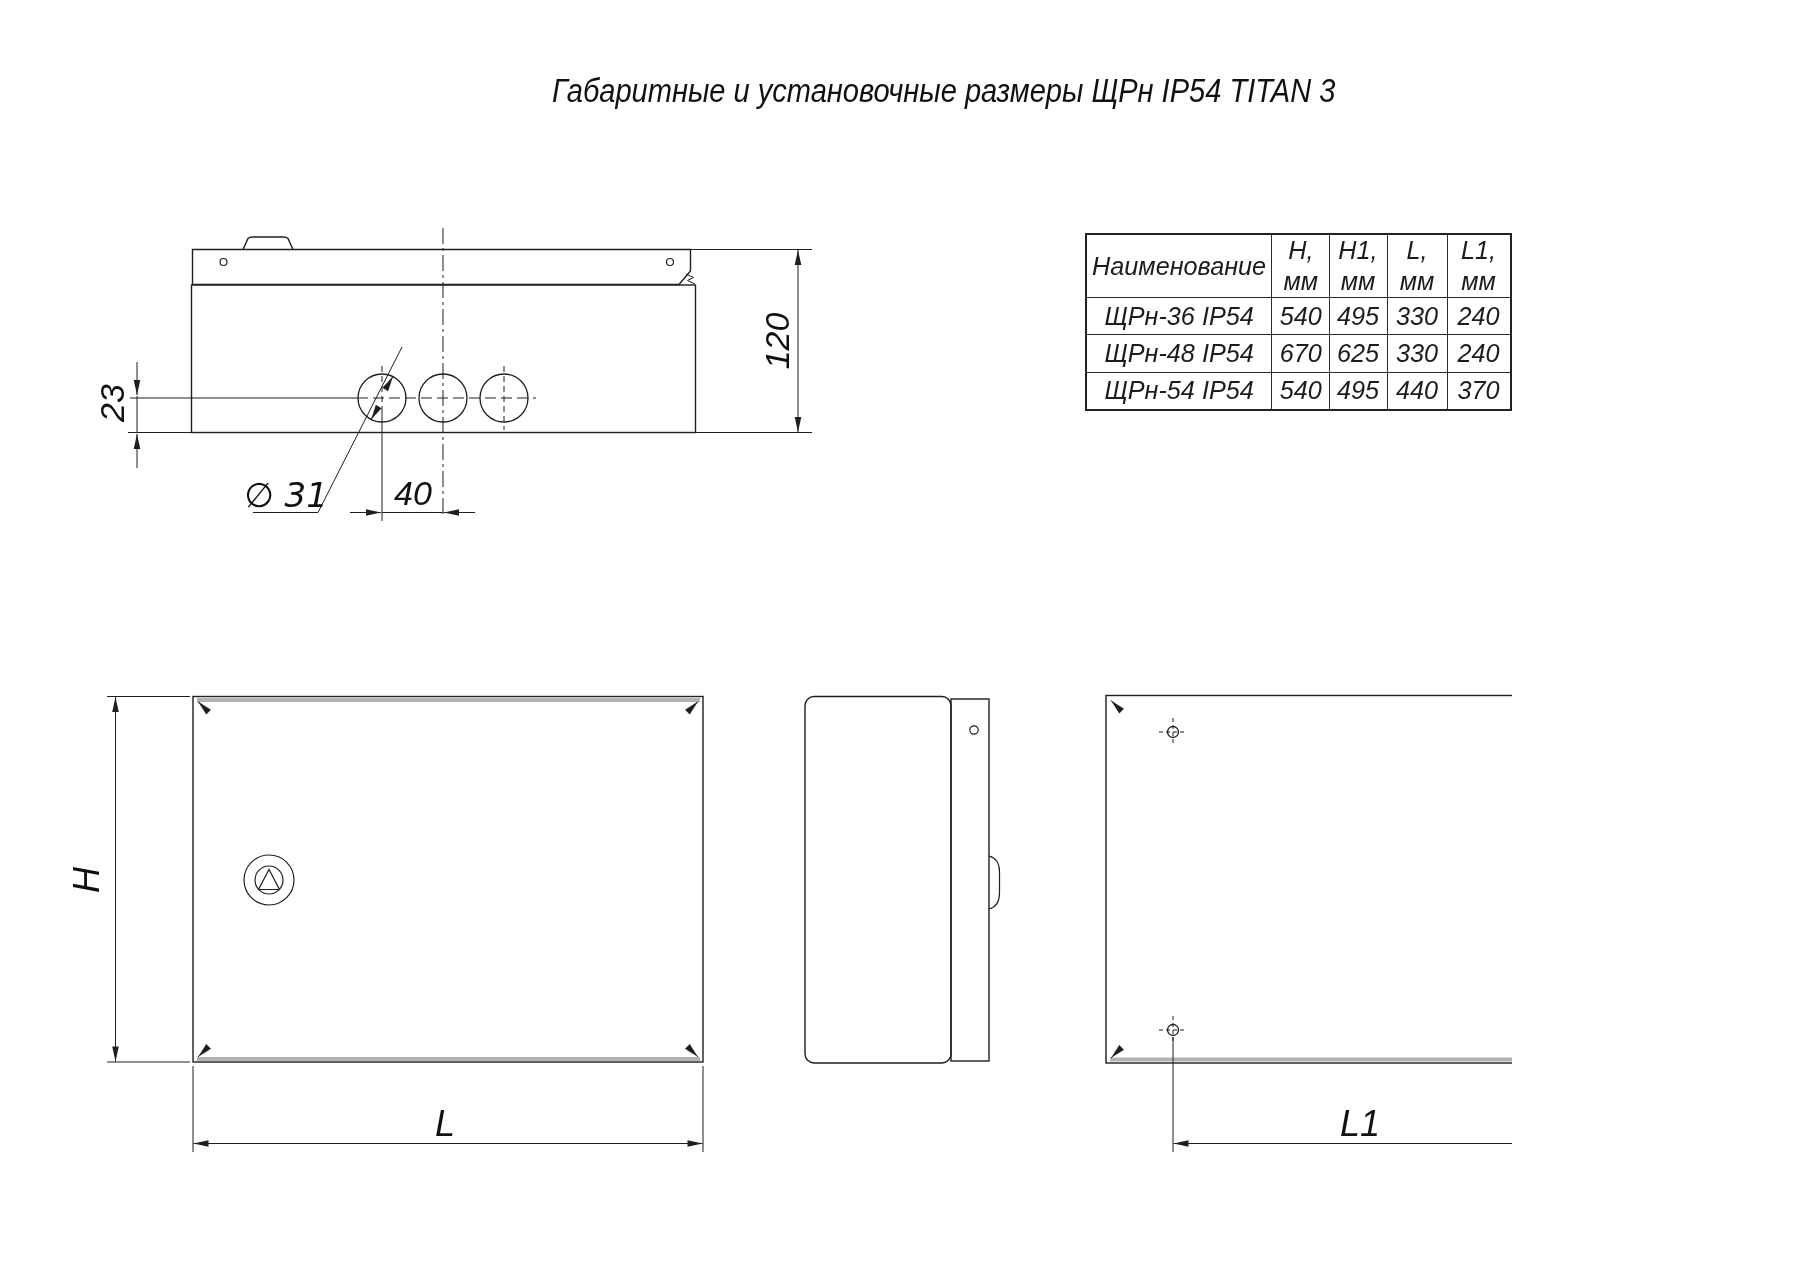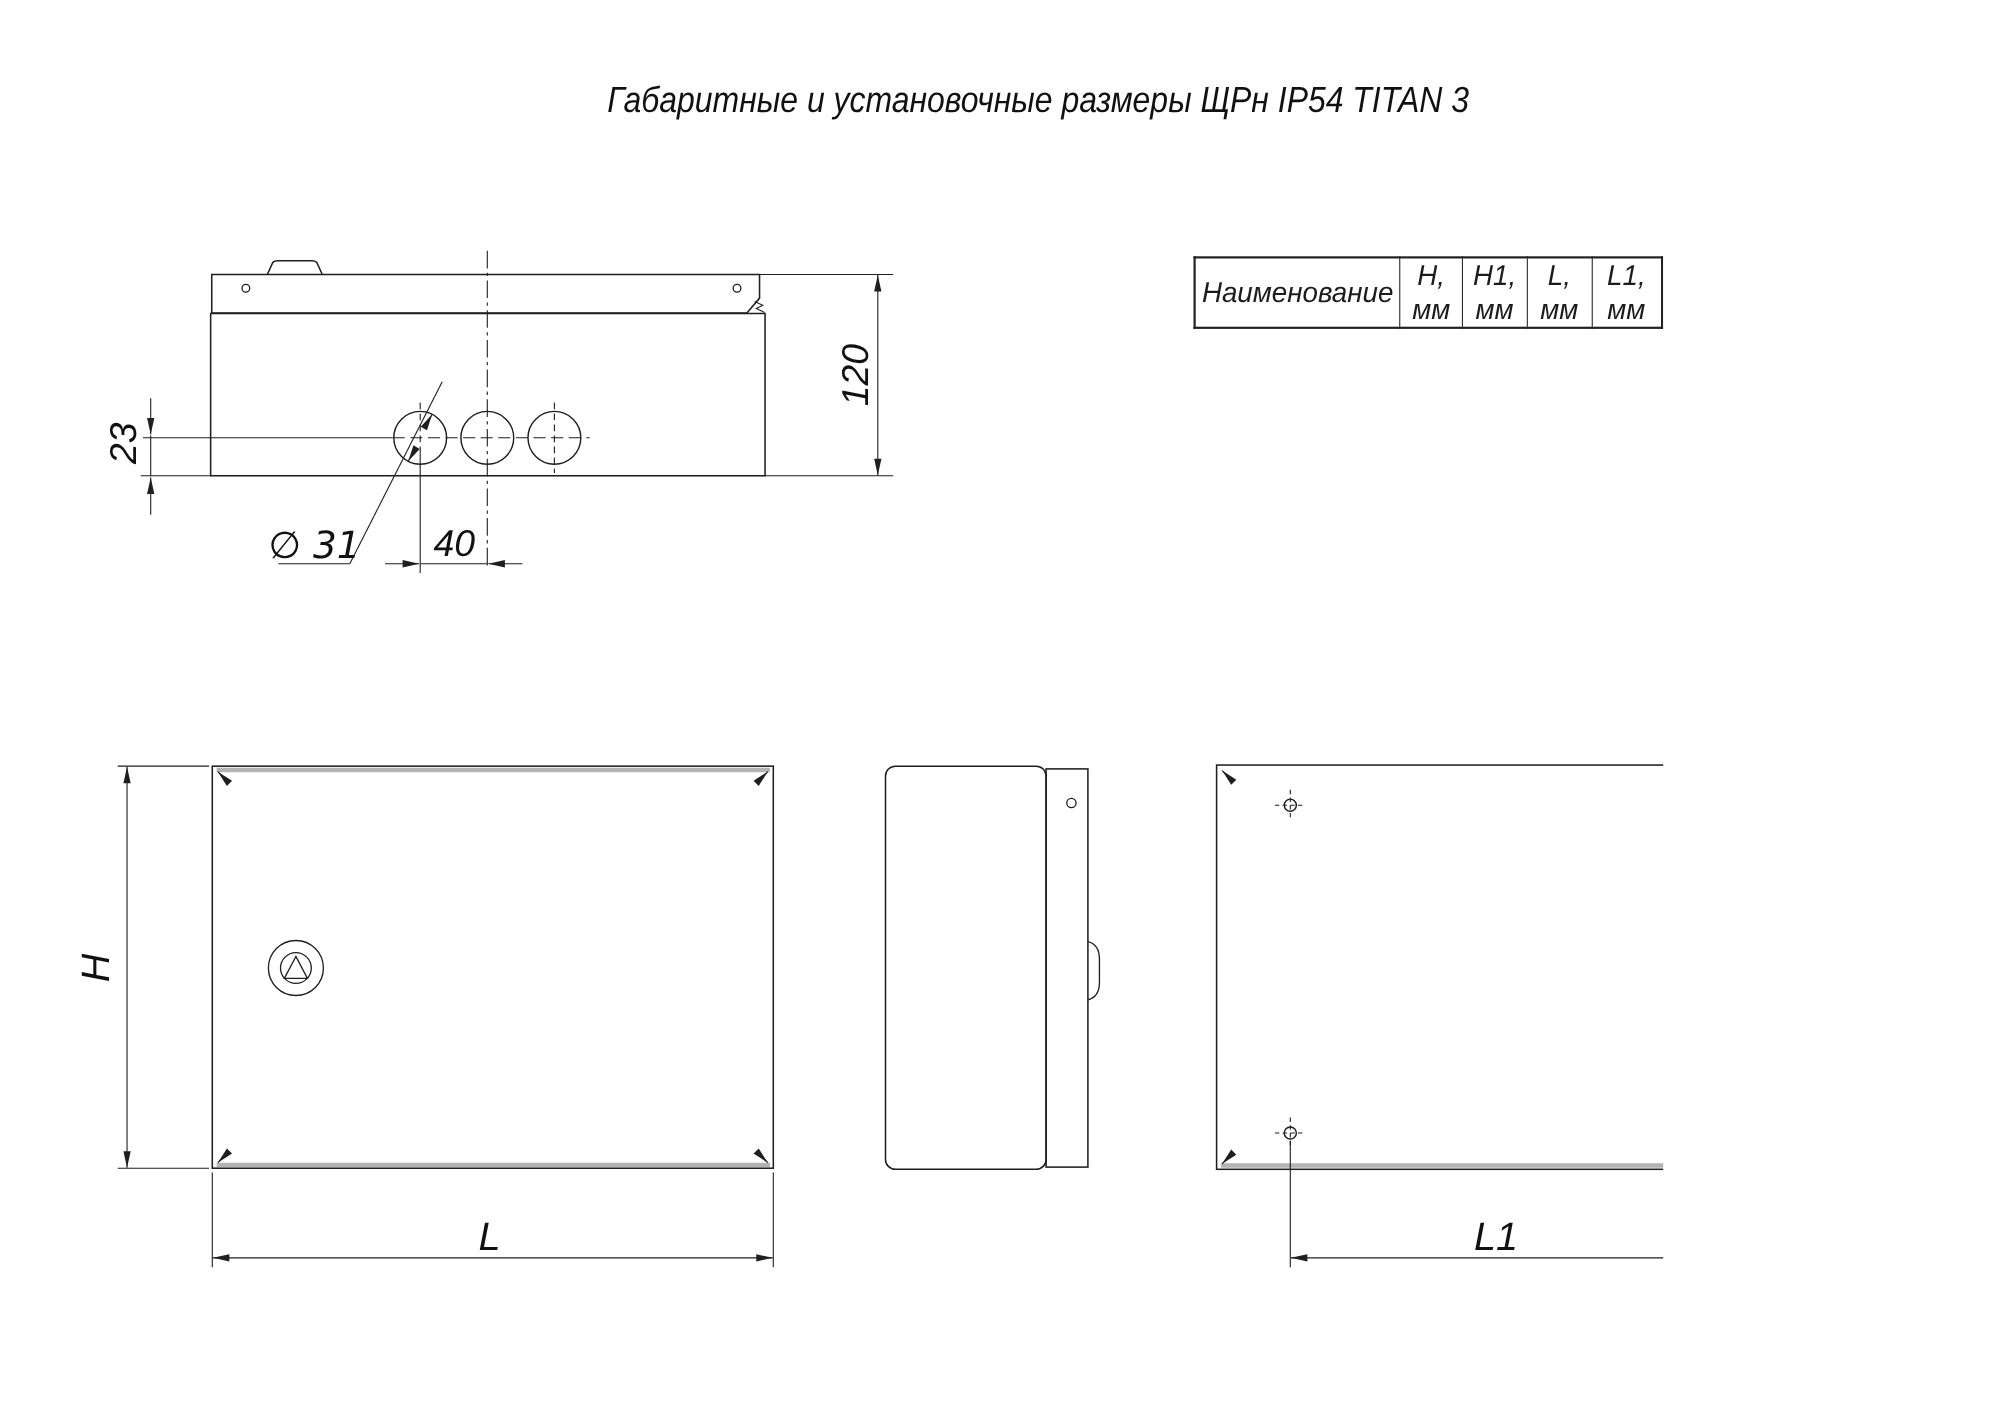--- a/index.html
+++ b/index.html
@@ -34,20 +34,41 @@
         <col style="width:99px">
     </colgroup>
     <tbody>
         <tr>
       <th>Наименование</th>
       <th>H, мм</th>
       <th>H1, мм</th>
       <th>L, мм</th>
       <th>L1, мм</th>
     </tr>
+    <tr>
+      <td>ЩРн-36 IP54</td>
+      <td>540</td>
+      <td>495</td>
+      <td>330</td>
+      <td>240</td>
+    </tr>
+    <tr>
+      <td>ЩРн-48 IP54</td>
+      <td>670</td>
+      <td>625</td>
+      <td>330</td>
+      <td>240</td>
+    </tr>
+    <tr>
+      <td>ЩРн-54 IP54</td>
+      <td>540</td>
+      <td>495</td>
+      <td>440</td>
+      <td>370</td>
+    </tr>
   </tbody>
     </table>
 
   <svg width="1809" height="1279" viewBox="0 0 1809 1279">
     <defs>
       <marker id="arr" viewBox="0 0 16 8" refX="15.5" refY="4" markerWidth="16" markerHeight="8" markerUnits="userSpaceOnUse" orient="auto-start-reverse">
         <path d="M15.5,4 L0.5,0.7 L0.5,7.3 Z" fill="#1f1f1f"></path>
       </marker>
     </defs>
 

